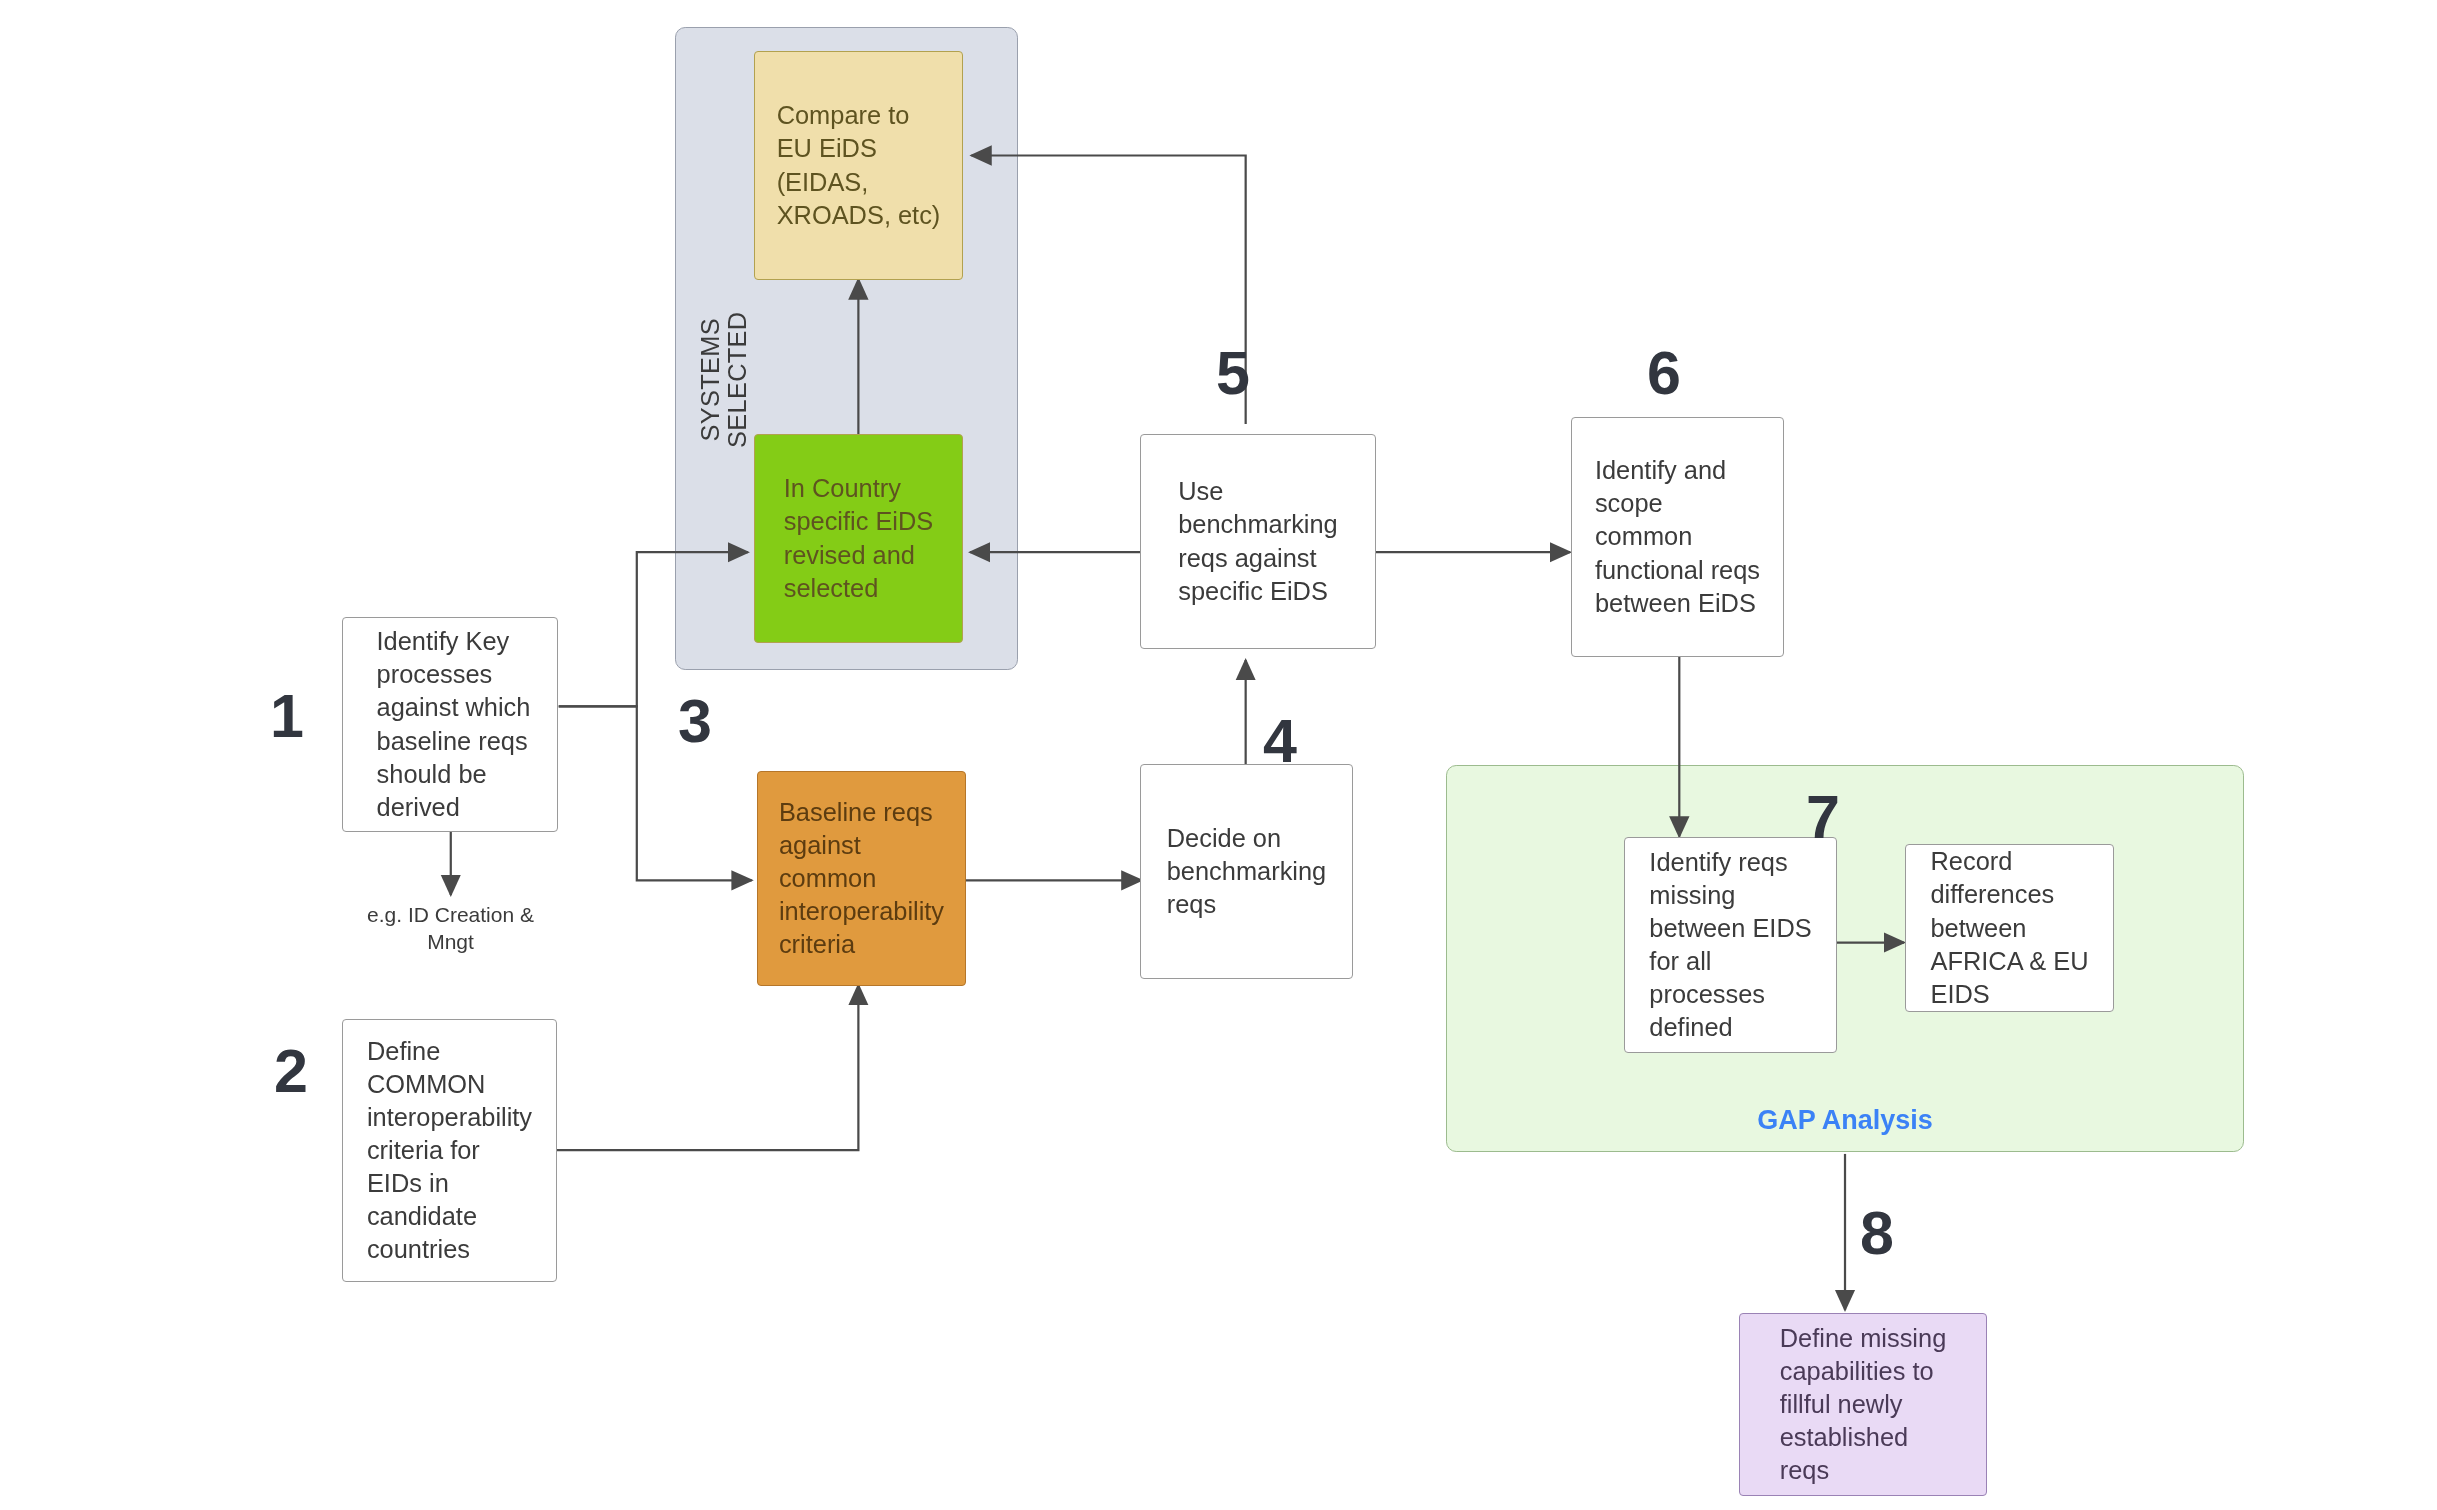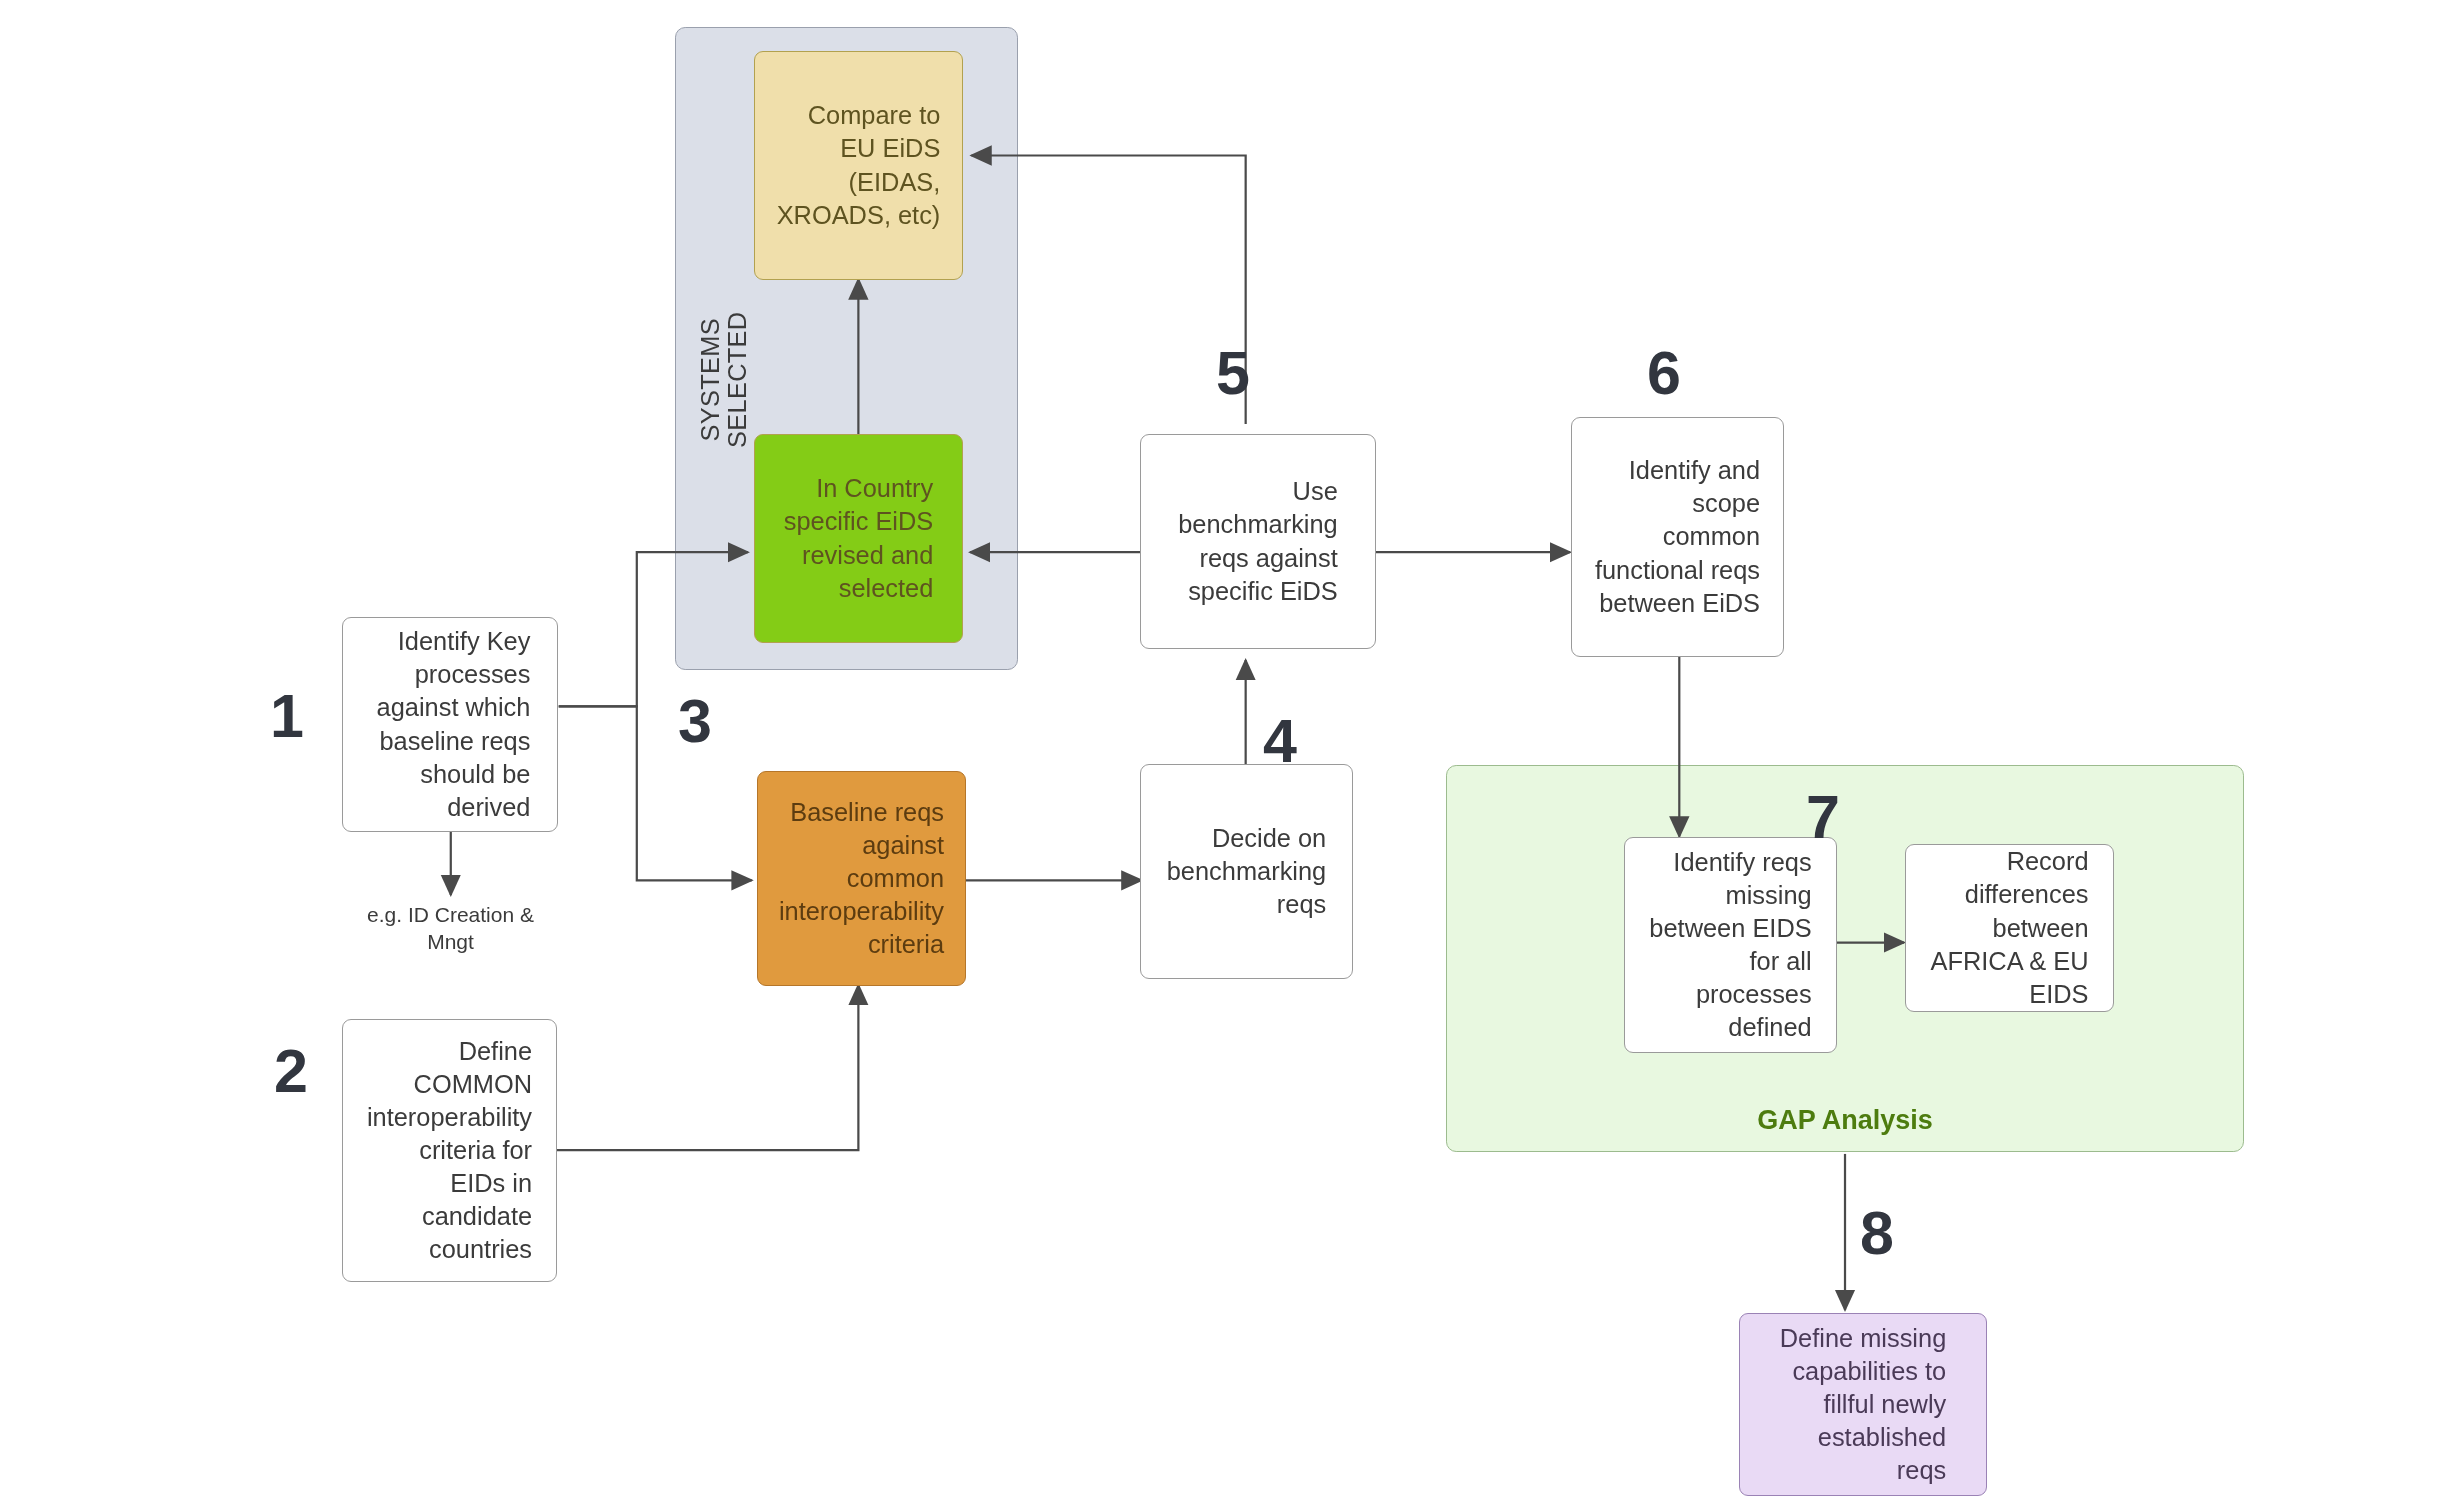--- a/index.html
+++ b/index.html
@@ -24,22 +24,22 @@
     width: 2438px;
     height: 1510px;
     pointer-events: none;
   }
   .node {
     position: absolute;
     box-sizing: border-box;
     display: flex;
     align-items: center;
     justify-content: center;
-    text-align: right;
-    border-radius: 9px;
+    text-align: left;
+    border-radius: 4px;
     line-height: 1.30;
     color: #3b3b3b;
     font-size: 25.4px;
     padding: 6.3px 9px;
   }
   .plain {
     background: #ffffff;
     border: 1.6px solid #9a9a9a;
   }
   .tan {
@@ -82,21 +82,21 @@
     white-space: nowrap;
     font-size: 25.4px;
     letter-spacing: 0.3px;
     color: #3b3b3b;
     font-weight: 400;
   }
   .group-label-h {
     position: absolute;
     white-space: nowrap;
     font-size: 27px;
-    color: #4d7c0f;
+    color: #3b82f6;
     font-weight: 700;
     text-align: center;
   }
   .step-num {
     position: absolute;
     font-size: 61px;
     font-weight: 700;
     color: #32363f;
     line-height: 1;
   }

